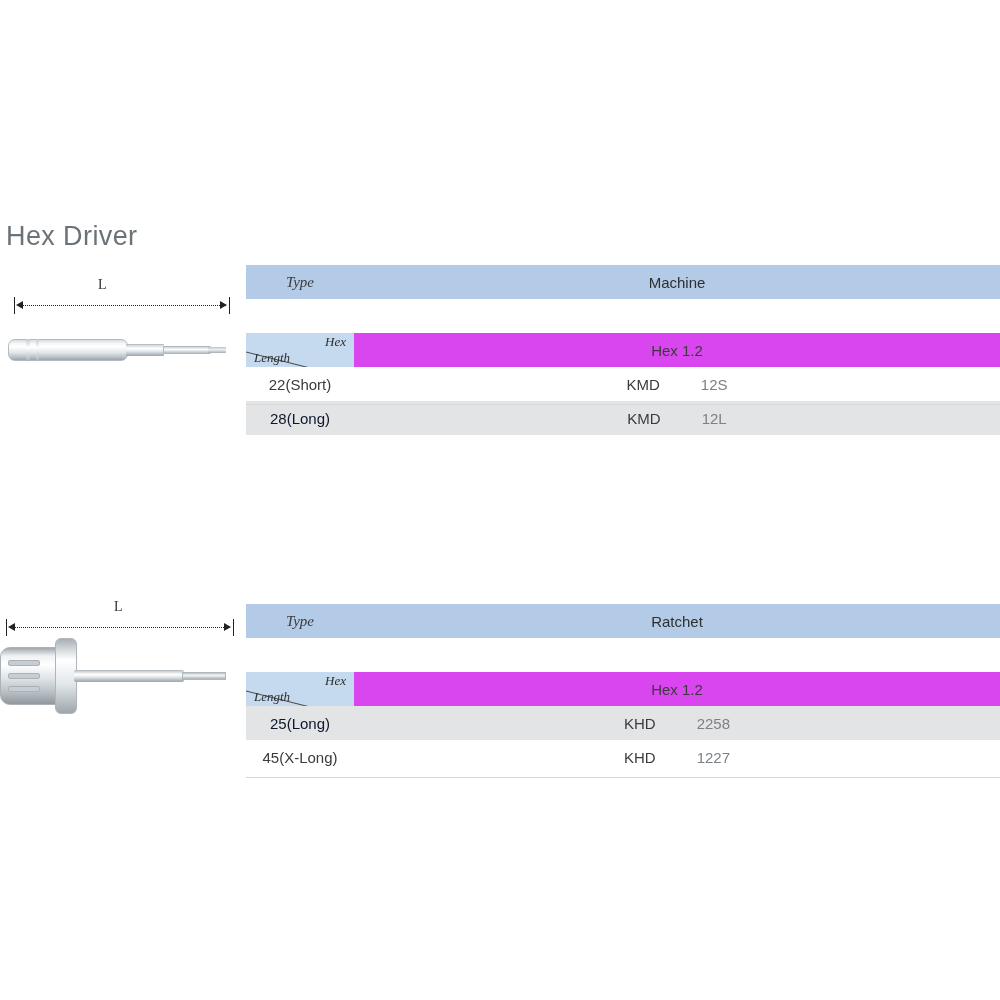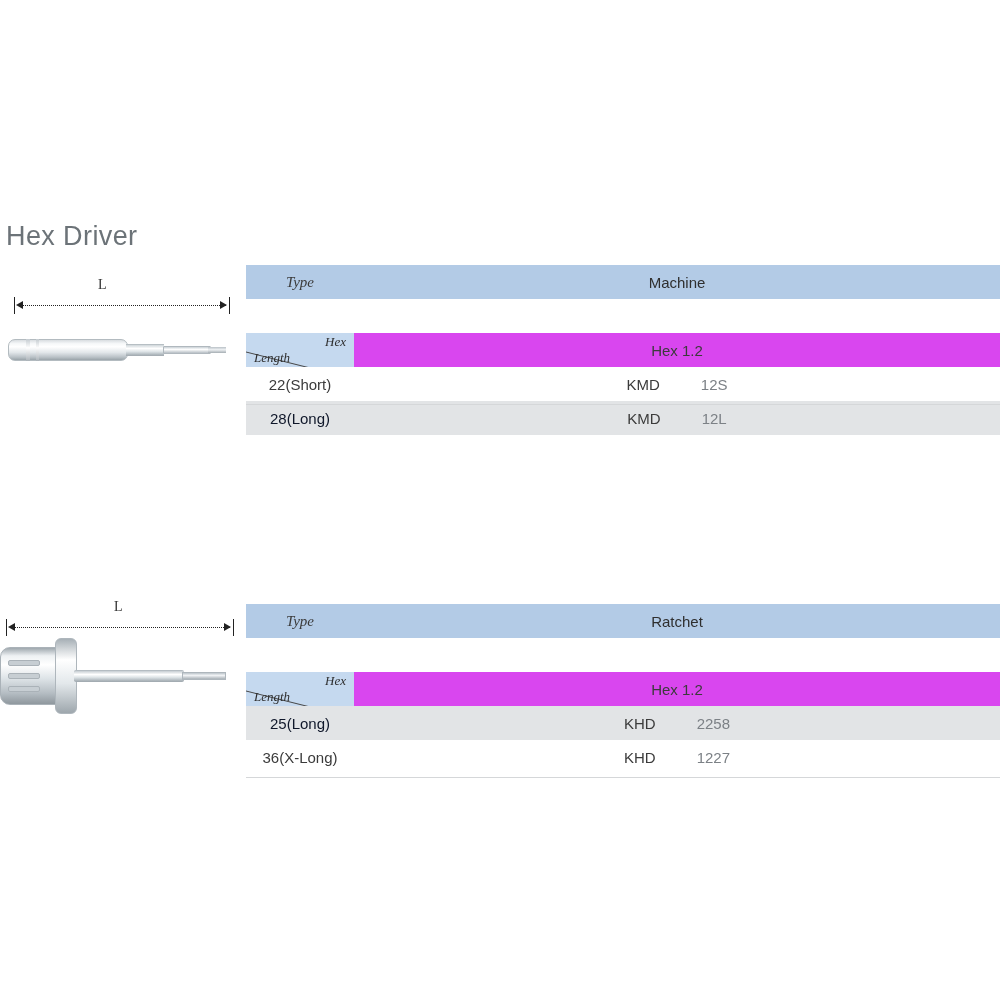--- a/index.html
+++ b/index.html
@@ -368,19 +368,19 @@
           <span class="lbl-hex">Hex</span>
           <span class="lbl-len">Length</span>
         </td>
         <td class="hdr-blue2">Hex 1.2</td>
       </tr>
       <tr class="row-grey">
         <td class="cell-type">25(Long)</td>
         <td class="cell-code"><span>KHD</span><span class="suffix">2258</span></td>
       </tr>
       <tr class="row-white">
-        <td class="cell-type">36(X-Long)</td>
+        <td class="cell-type">45(X-Long)</td>
         <td class="cell-code"><span>KHD</span><span class="suffix">1227</span></td>
       </tr>
     </tbody>
   </table>
   <div class="table-underline" style="top:183px;"></div>
 </div>
 
 </body></html>

